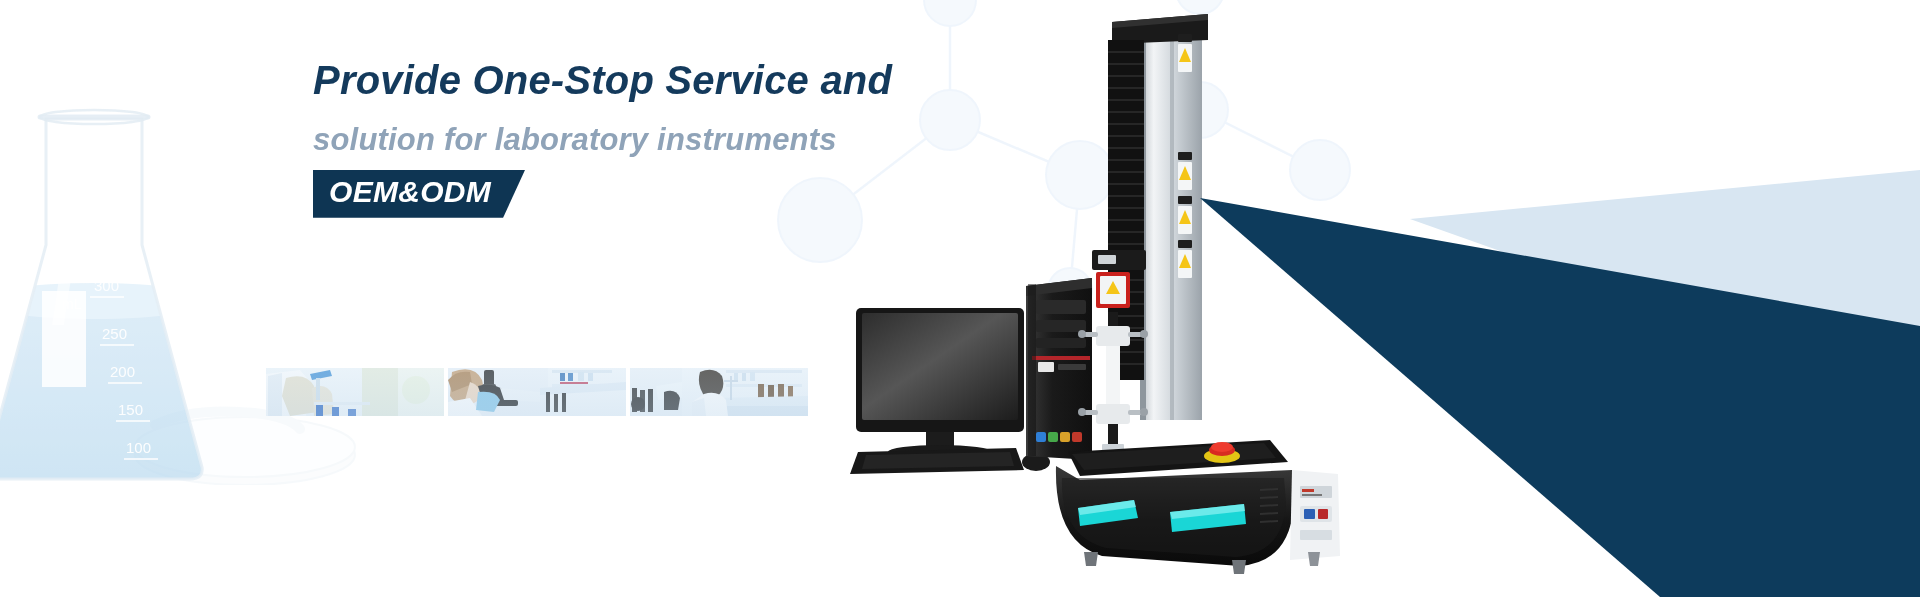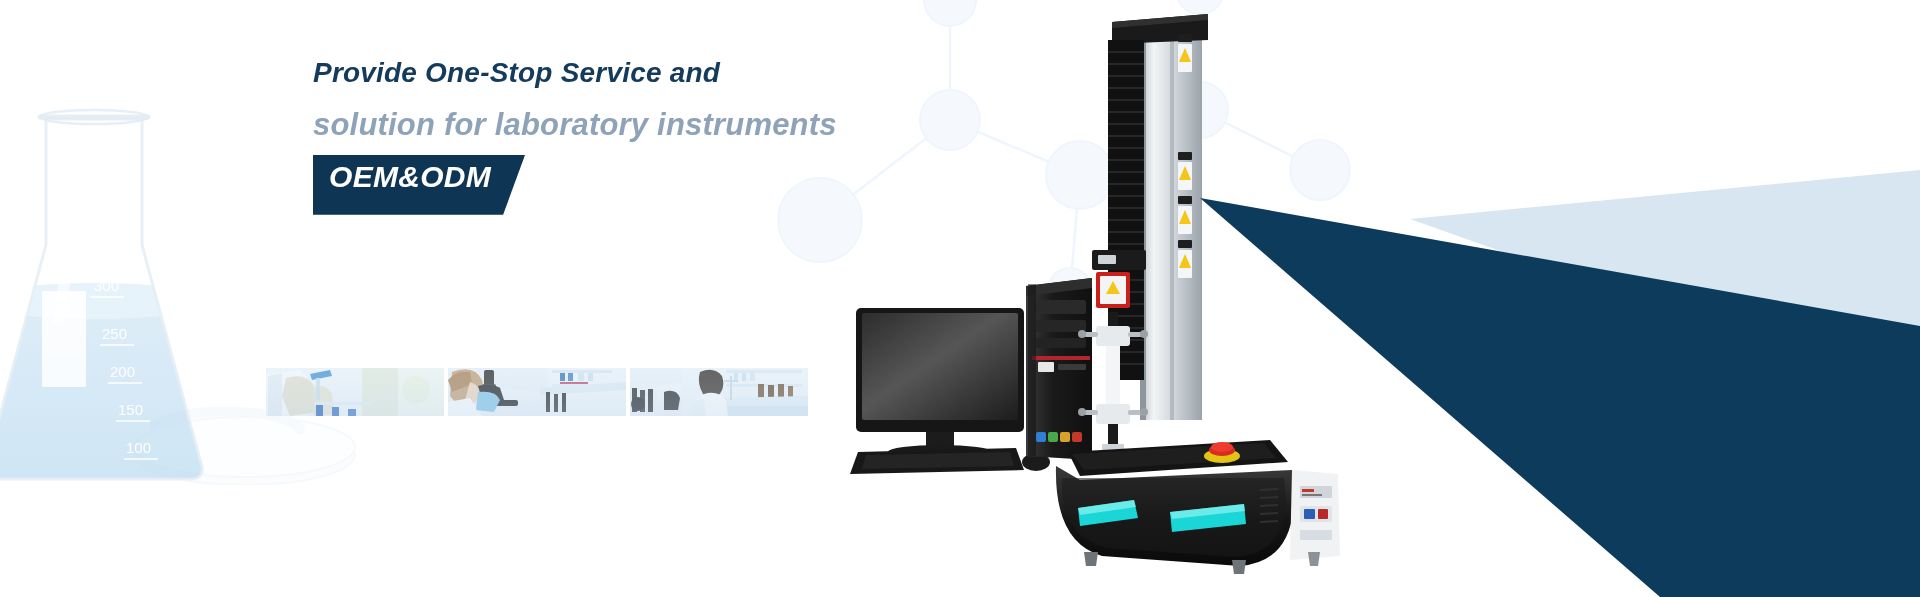--- a/index.html
+++ b/index.html
@@ -27,34 +27,34 @@
   
   .flask-wrap {
     position:absolute; left:-10px; top:95px;
     width:400px; height:390px;
     pointer-events:none;
   }
 
   
   .headline { position:absolute; left:313px; top:55px; width:700px; }
   .line1 {
-    font-size:28px; font-weight:bold; font-style:italic;
+    font-size:40px; font-weight:bold; font-style:italic;
     color:#143a5c; letter-spacing:.2px; line-height:1.25;
     white-space:nowrap;
   }
   .line2 {
     margin-top:16px;
     font-size:31px; font-weight:bold; font-style:italic;
     color:#8fa3b8; letter-spacing:.2px; line-height:1.25;
     white-space:nowrap;
   }
   .badge-row { margin-top:10px; }
   .badge {
     position:relative; display:inline-block;
-    height:60px; padding:0 34px 0 16px;
+    height:48px; padding:0 34px 0 16px;
     line-height:44px;
     background:#0e3553;
     color:#ffffff;
     font-size:30px; font-weight:bold; font-style:italic;
     letter-spacing:.3px;
     white-space:nowrap;
     clip-path:polygon(0 0, 100% 0, calc(100% - 22px) 100%, 0 100%);
   }
 
   

